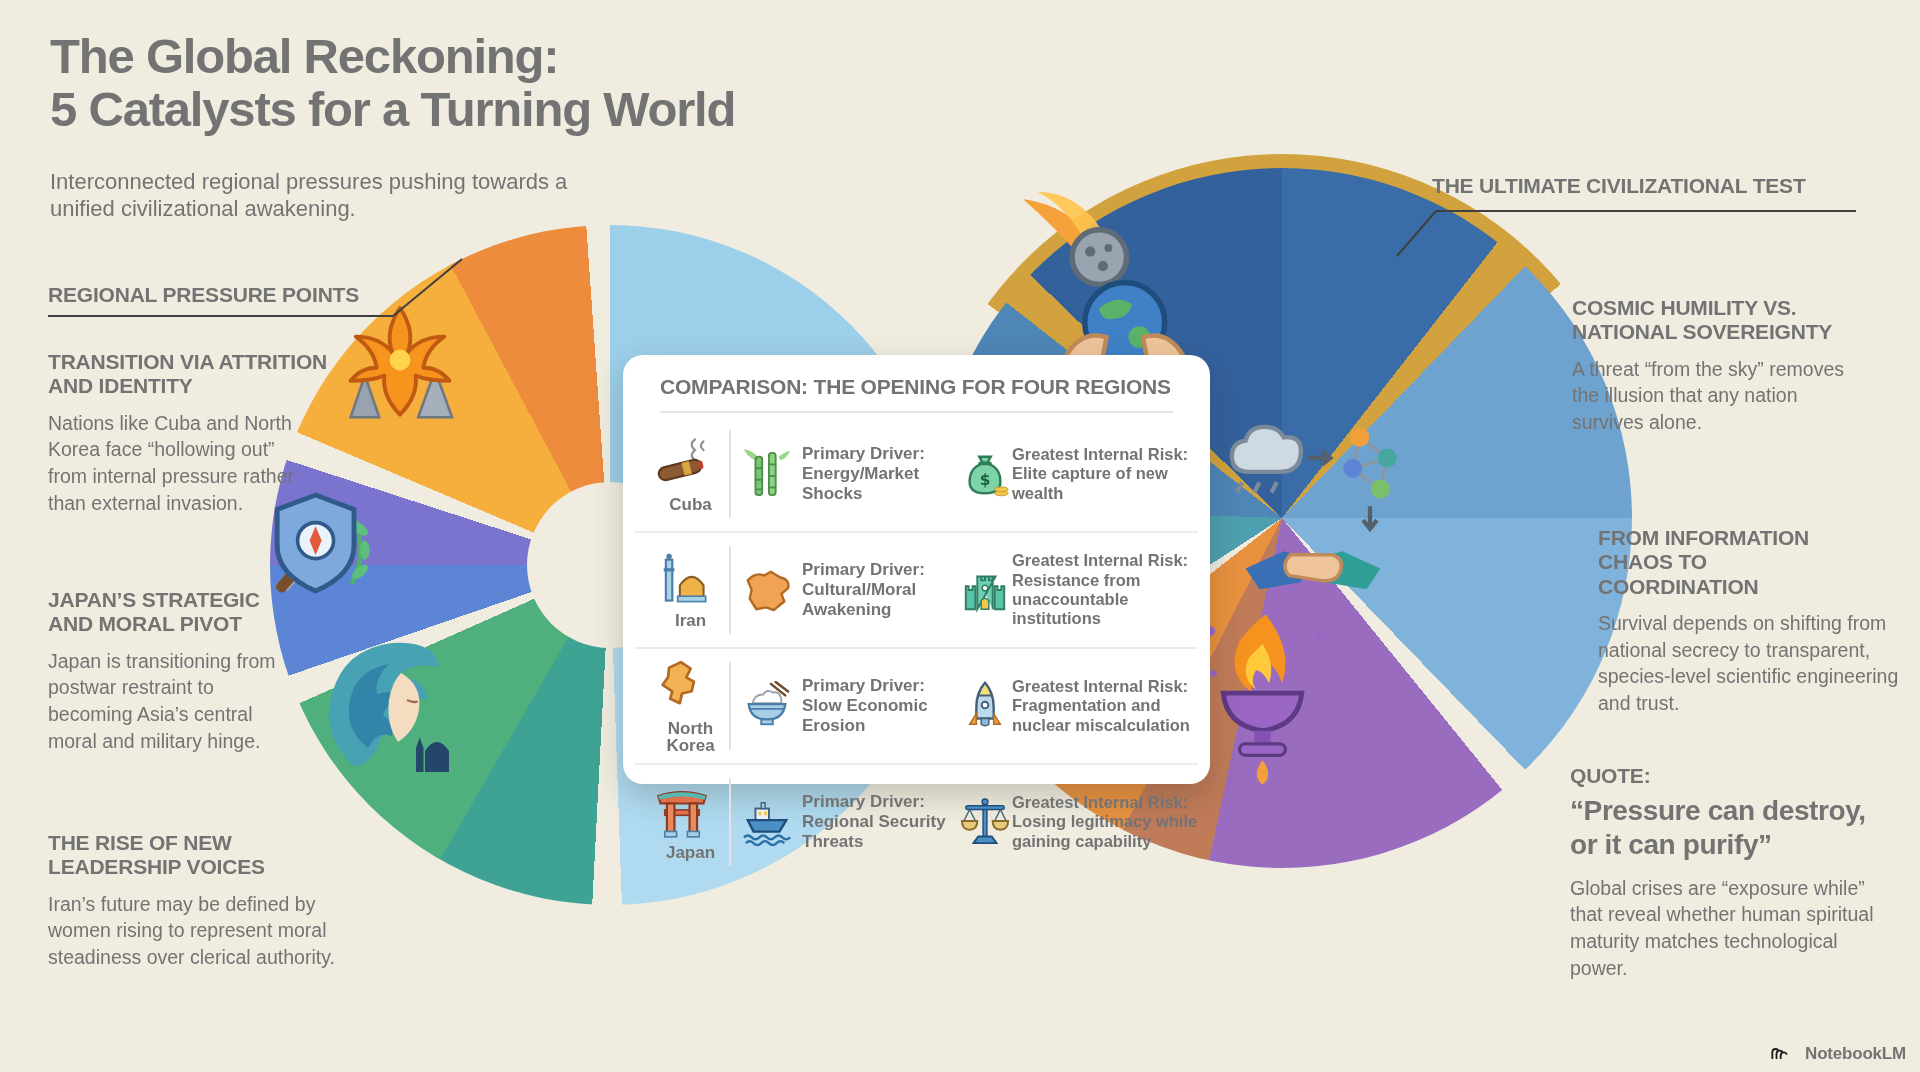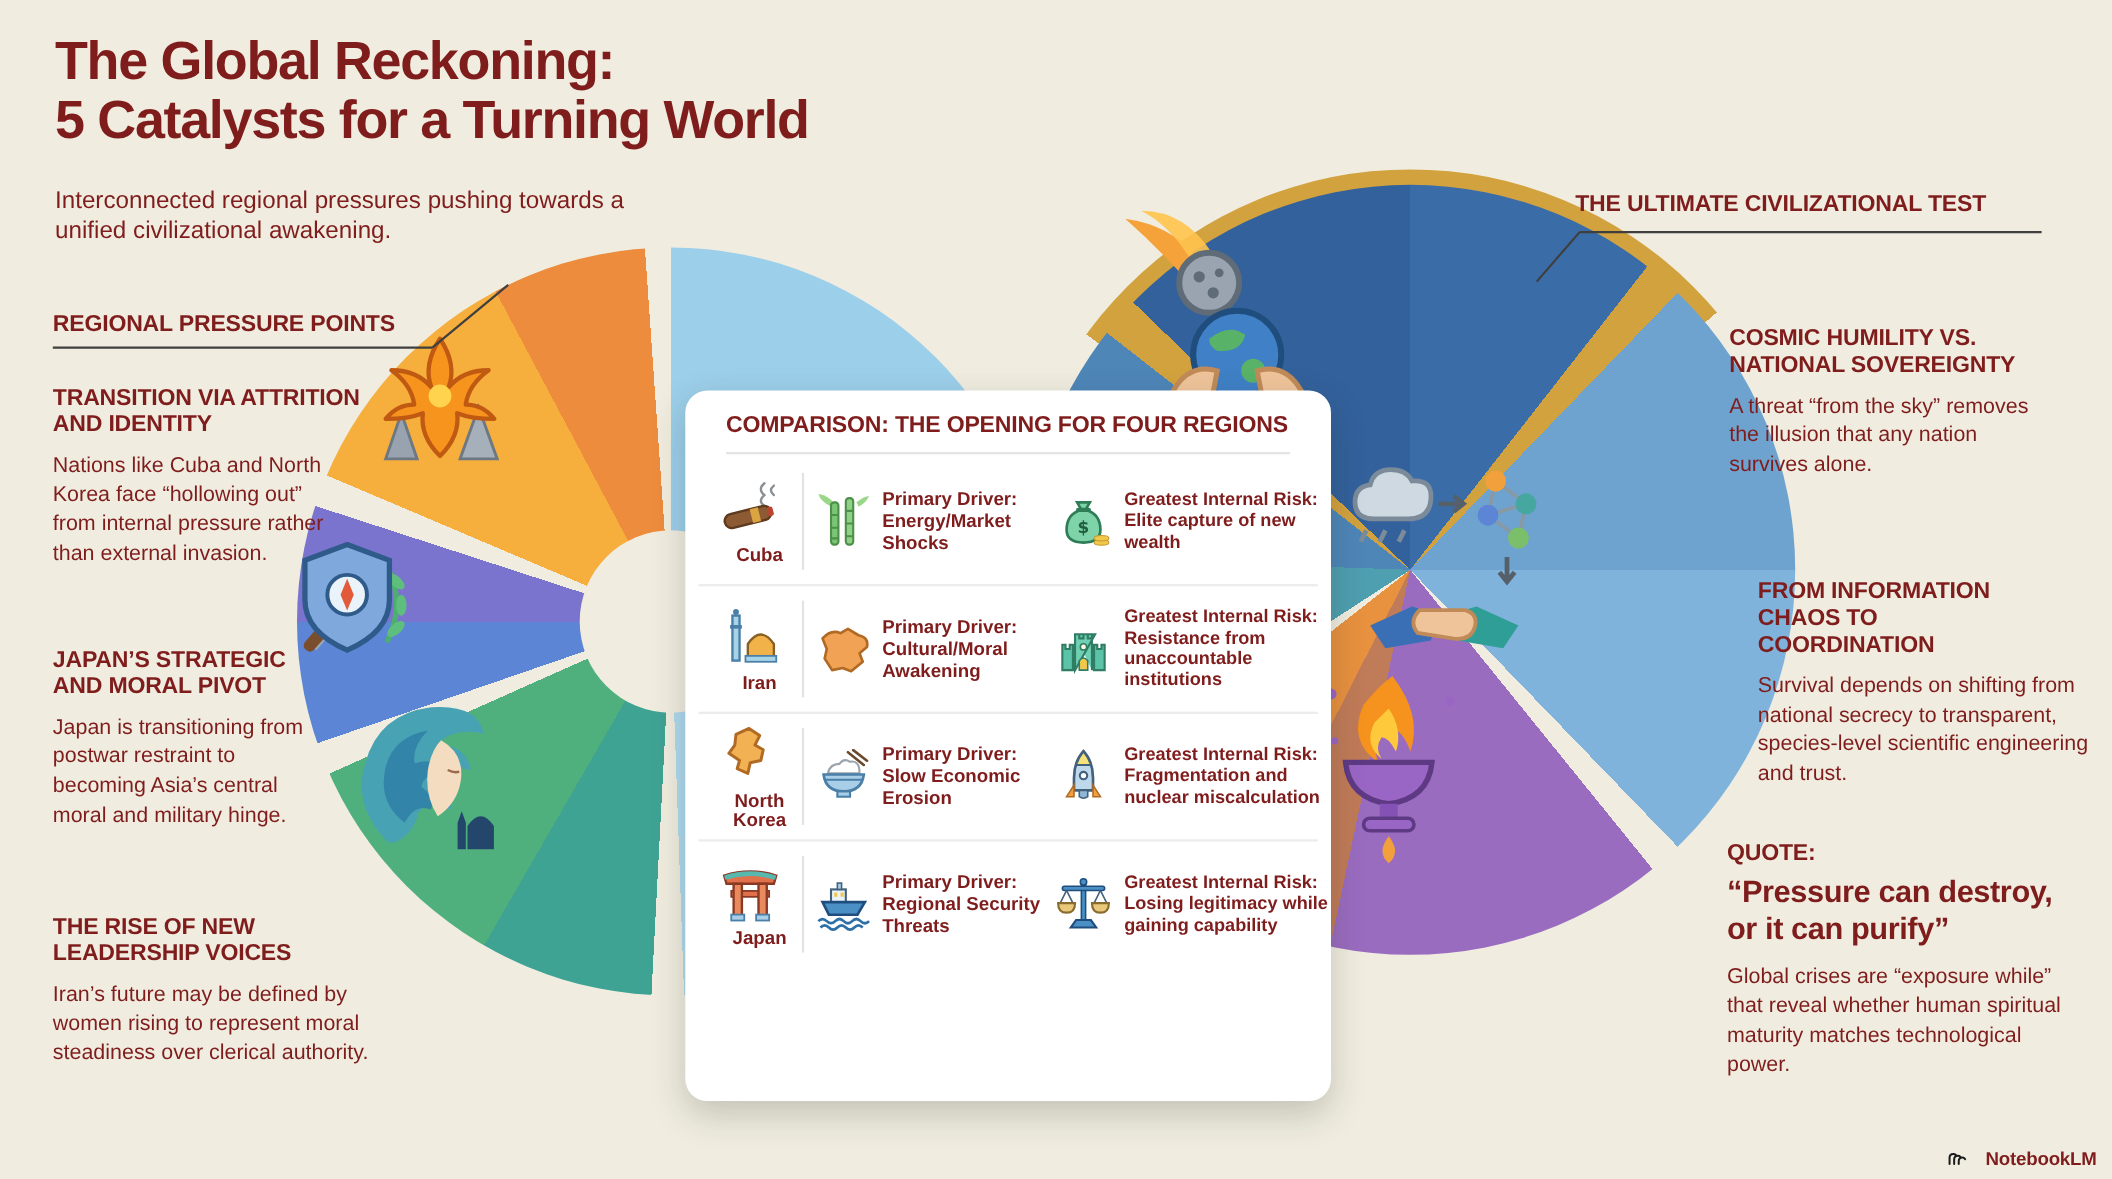--- a/index.html
+++ b/index.html
@@ -1,17 +1,17 @@
 <!DOCTYPE html>
 <html><head>
 <meta charset="utf-8">
 <style>
   html,body{margin:0;padding:0;background:#F0EDE0;}
   .canvas{position:relative;width:1920px;height:1072px;background:#F0EDE0;overflow:hidden;
-          font-family:"Liberation Sans","DejaVu Sans",sans-serif;color:#7f1d1d;}
+          font-family:"Liberation Sans","DejaVu Sans",sans-serif;color:#737373;}
 
   
   .title{position:absolute;left:50px;top:30px;font-size:49px;font-weight:700;
          line-height:1.09;letter-spacing:-1.2px;white-space:pre-line;}
   .subtitle{position:absolute;left:50px;top:168px;width:540px;font-size:22px;line-height:1.24;}
 
   
   .col-label{position:absolute;font-size:21px;font-weight:700;letter-spacing:-0.2px;}
   #left-label{left:48px;top:283px;}
   #right-label{left:1432px;top:174px;width:430px;}
@@ -56,37 +56,37 @@
       #4E9FB0 237deg 272deg,#4E86B8 272deg 308deg,
       #D2A23E 308deg 314deg,
       #33619C 314deg 360deg);}
   .wicon{position:absolute;}
   .wicon svg{width:100%;height:100%;}
 
   
   #connectors{position:absolute;left:0;top:0;pointer-events:none;}
 
   
-  .card{position:absolute;left:623px;top:355px;width:587px;height:646px;background:#FFFFFF;
+  .card{position:absolute;left:623px;top:355px;width:587px;height:429px;background:#FFFFFF;
         border-radius:20px;box-shadow:0 12px 32px rgba(40,40,30,0.22);}
   .card-title{position:absolute;left:37px;top:20px;font-size:21px;font-weight:700;letter-spacing:-0.2px;}
   .card-rule{position:absolute;left:37px;top:56px;width:513px;height:2px;background:#E4E4E4;}
   .card-rows{position:absolute;left:12px;right:12px;top:62px;}
   .crow{display:flex;align-items:center;height:114px;}
   .crow + .crow{border-top:2px solid #ECECEC;}
   .region-cell{width:94px;display:flex;flex-direction:column;align-items:center;gap:5px;flex:none;}
   .region-cell svg{width:56px;height:56px;}
   .region-name{font-size:17px;font-weight:700;text-align:center;line-height:1;margin-left:17px;}
   .vdiv{width:2px;height:88px;background:#E3E3E3;flex:none;}
   .cell-icon{flex:none;}
   .cell-icon svg{width:50px;height:50px;display:block;}
   .driver-icon{margin-left:11px;}
   .driver-text{width:150px;margin-left:10px;font-size:17px;font-weight:700;line-height:1.18;flex:none;}
   .risk-icon{margin-left:8px;}
-  .risk-text{width:198px;margin-left:12px;font-size:16.5px;font-weight:700;line-height:1.18;flex:none;}
+  .risk-text{width:198px;margin-left:2px;font-size:16.5px;font-weight:700;line-height:1.18;flex:none;}
 
   
   .footer{position:absolute;right:14px;bottom:8px;display:flex;align-items:center;gap:16px;}
   .footer .brand{font-size:17px;font-weight:600;letter-spacing:-0.2px;}
 </style>
 </head>
 <body>
 
 <div class="canvas">
 

